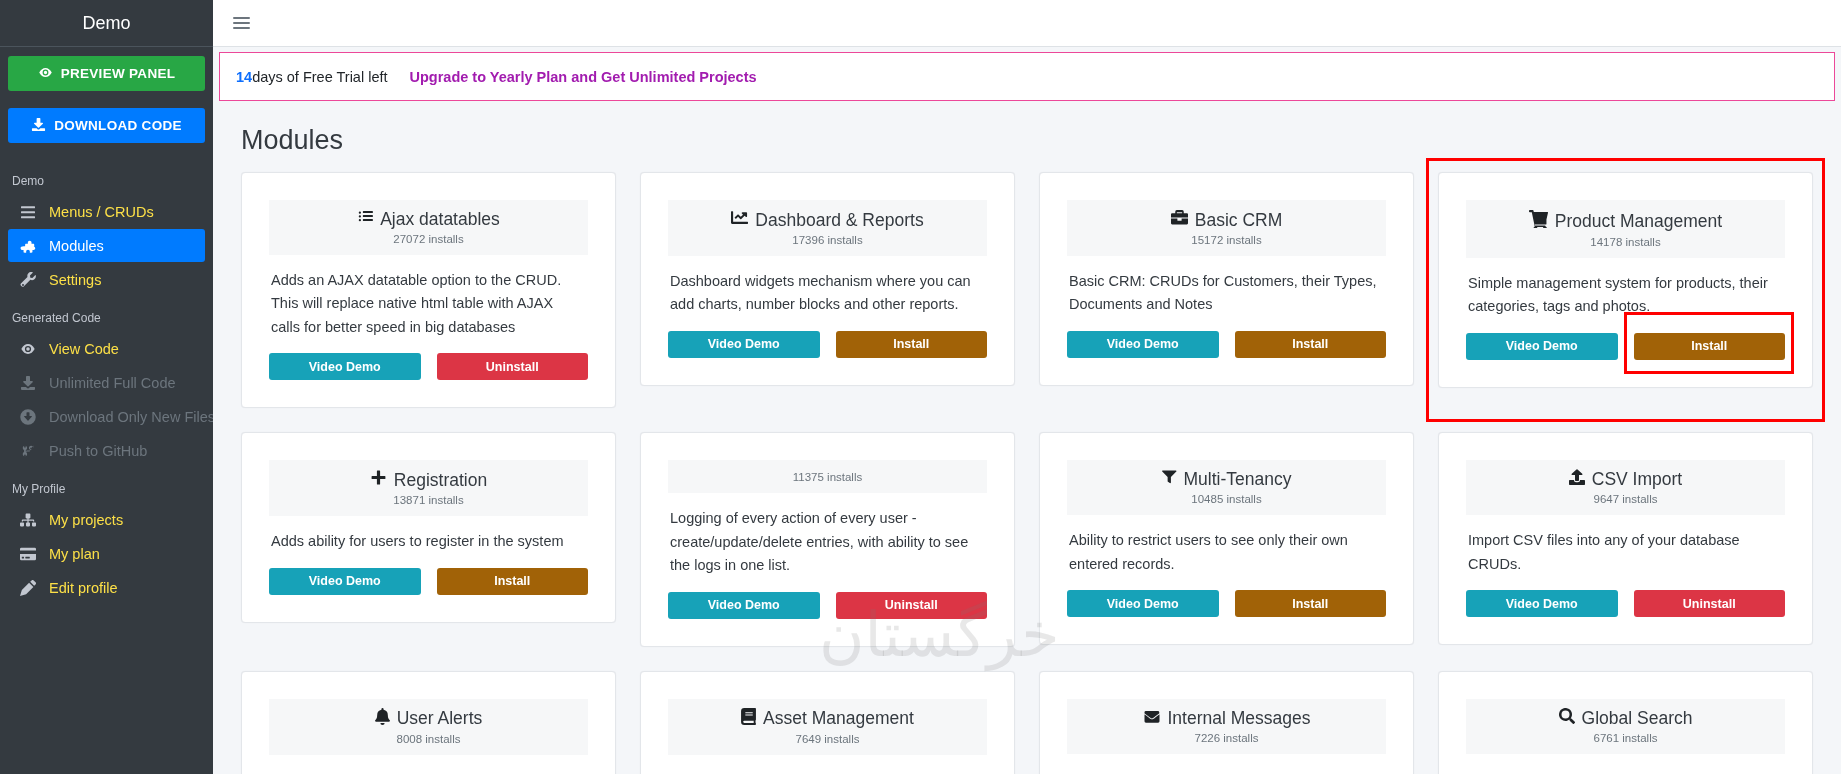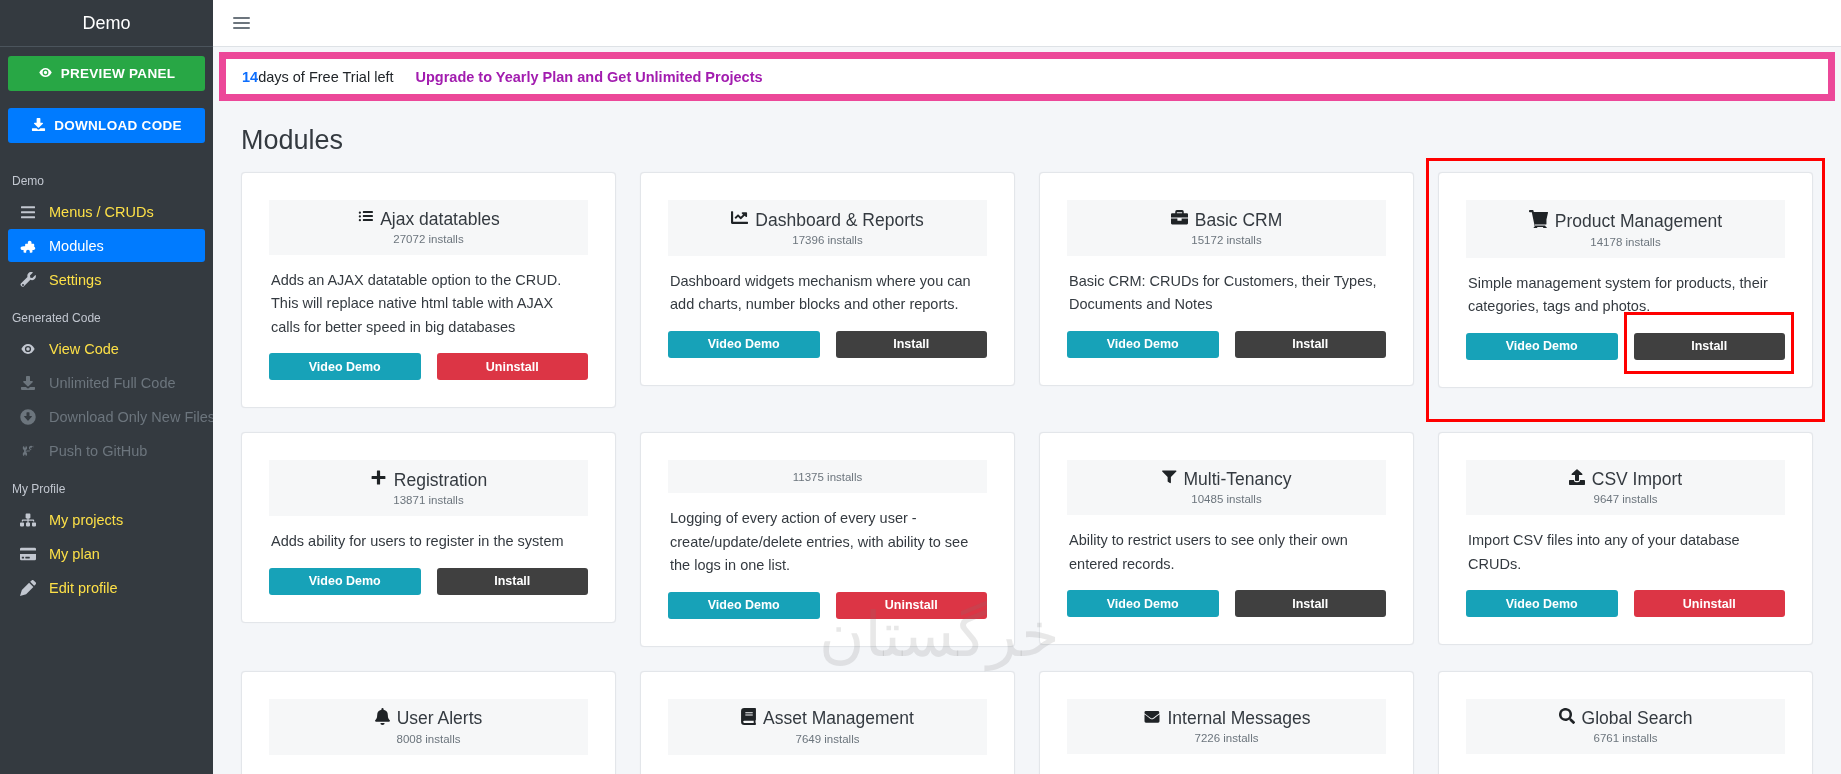--- a/index.html
+++ b/index.html
@@ -76,21 +76,21 @@
     display: flex; align-items: center;
     padding: 0 16px;
     border-bottom: 1px solid #dee2e6;
   }
   .hamburger { display: flex; flex-direction: column; gap: 3px; cursor: pointer; padding: 6px 4px; }
   .hamburger span { display: block; width: 17px; height: 2px; background: #6c757d; border-radius: 1px; }
 
   .trial-bar {
     margin: 5px 6px 0 6px;
     background: #fff;
-    border: 7px solid #ec4899;
+    border: 1px solid #ec4899;
     height: 49px;
     display: flex; align-items: center;
     padding: 0 16px;
     font-size: 14.5px;
     color: #212529;
   }
   .trial-bar b { color: #0d6efd; font-weight: bold; }
   .trial-bar a { color: #a21caf; text-decoration: none; font-weight: bold; margin-left: 22px; cursor: pointer; }
 
   .page-title {
@@ -134,21 +134,21 @@
   .btn {
     flex: 1;
     height: 27px;
     border: none; border-radius: 3px;
     color: #fff; font-size: 12.5px; font-weight: bold;
     cursor: pointer;
     font-family: "Liberation Sans", sans-serif;
     display: flex; align-items: center; justify-content: center;
   }
   .btn.teal { background: #17a2b8; }
-  .btn.primary { background: #404040; }
+  .btn.primary { background: #a16207; }
   .btn.danger { background: #dc3545; }
 
   
   .cell.hl { position: relative; }
   .cell.hl::before {
     content: ""; position: absolute;
     left: -12px; top: -14px; right: -12px; bottom: 10px;
     border: 3px solid #ff0000;
     pointer-events: none;
     z-index: 5;

